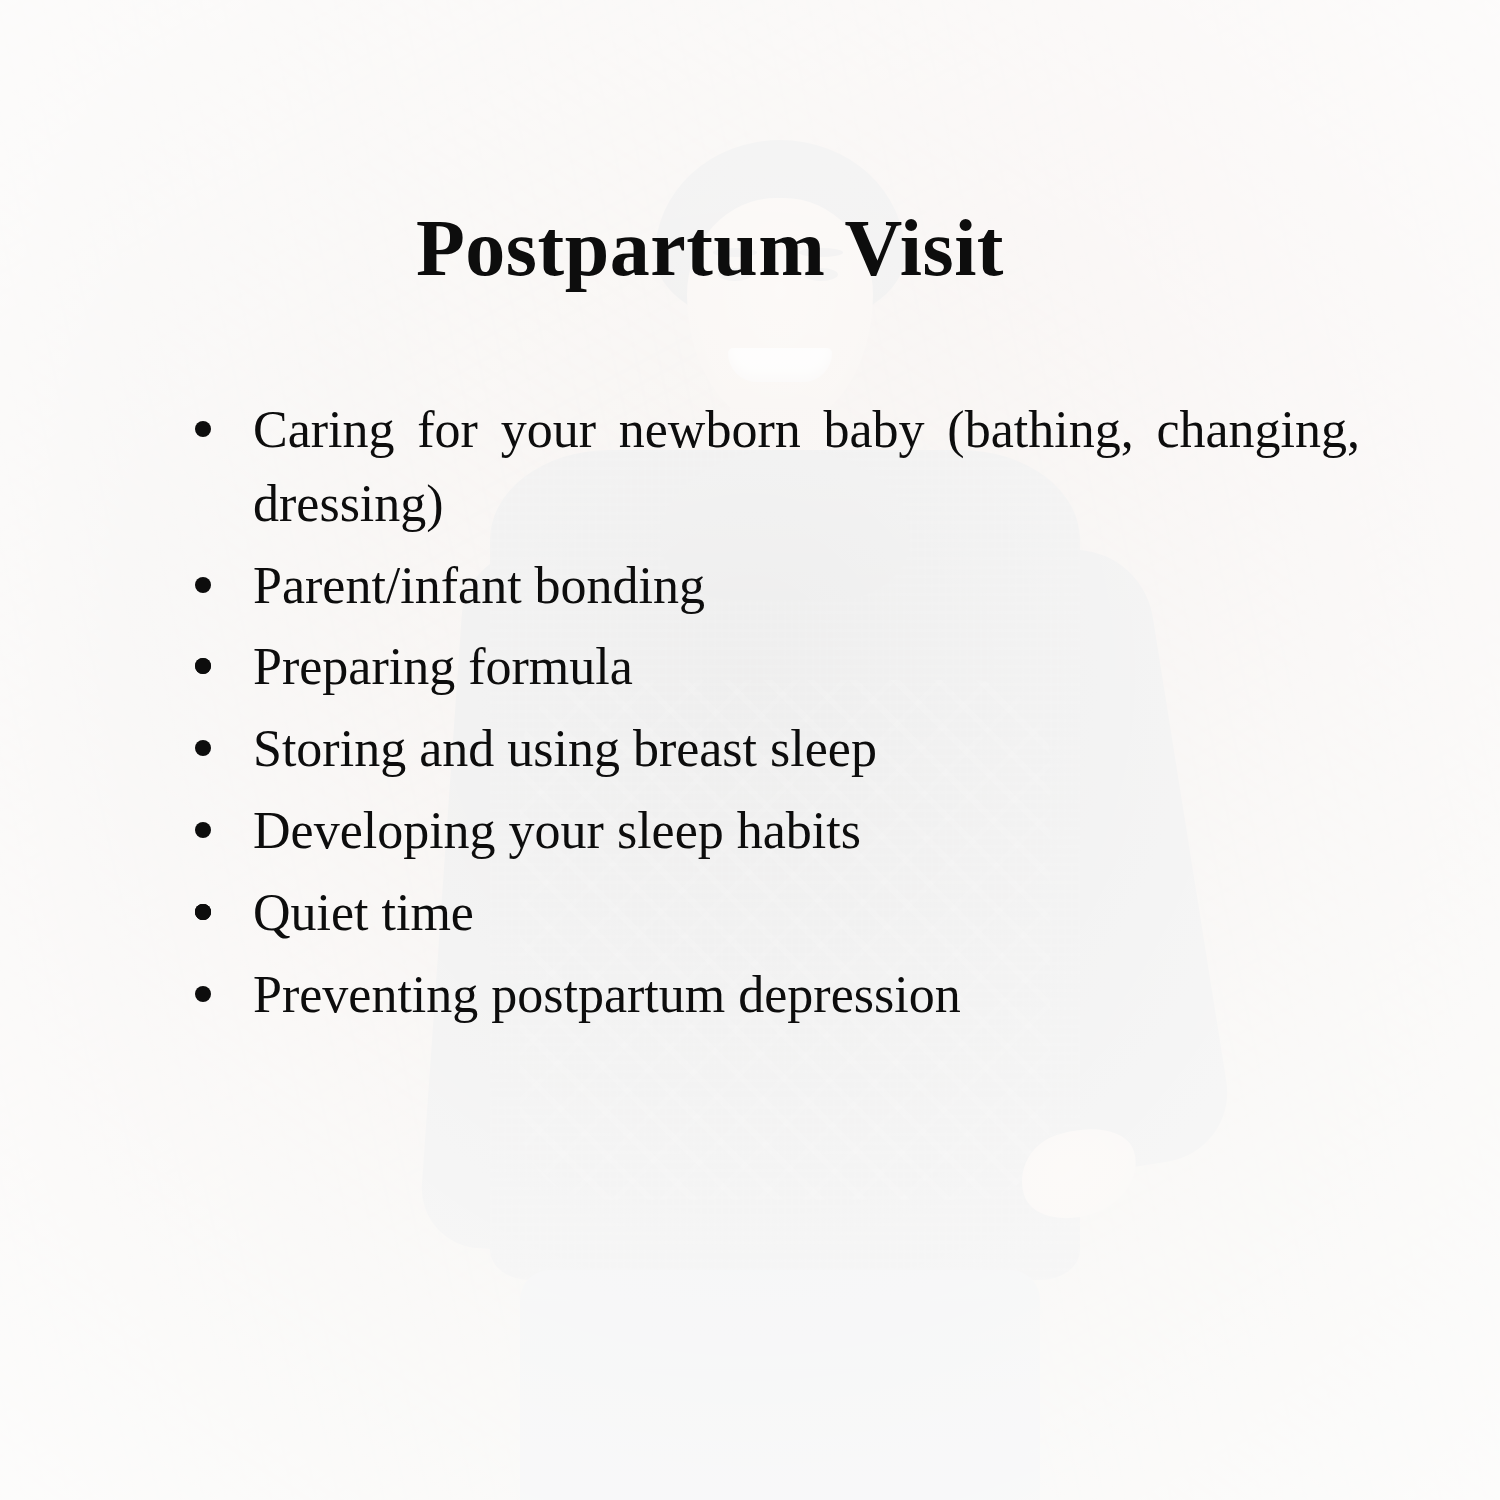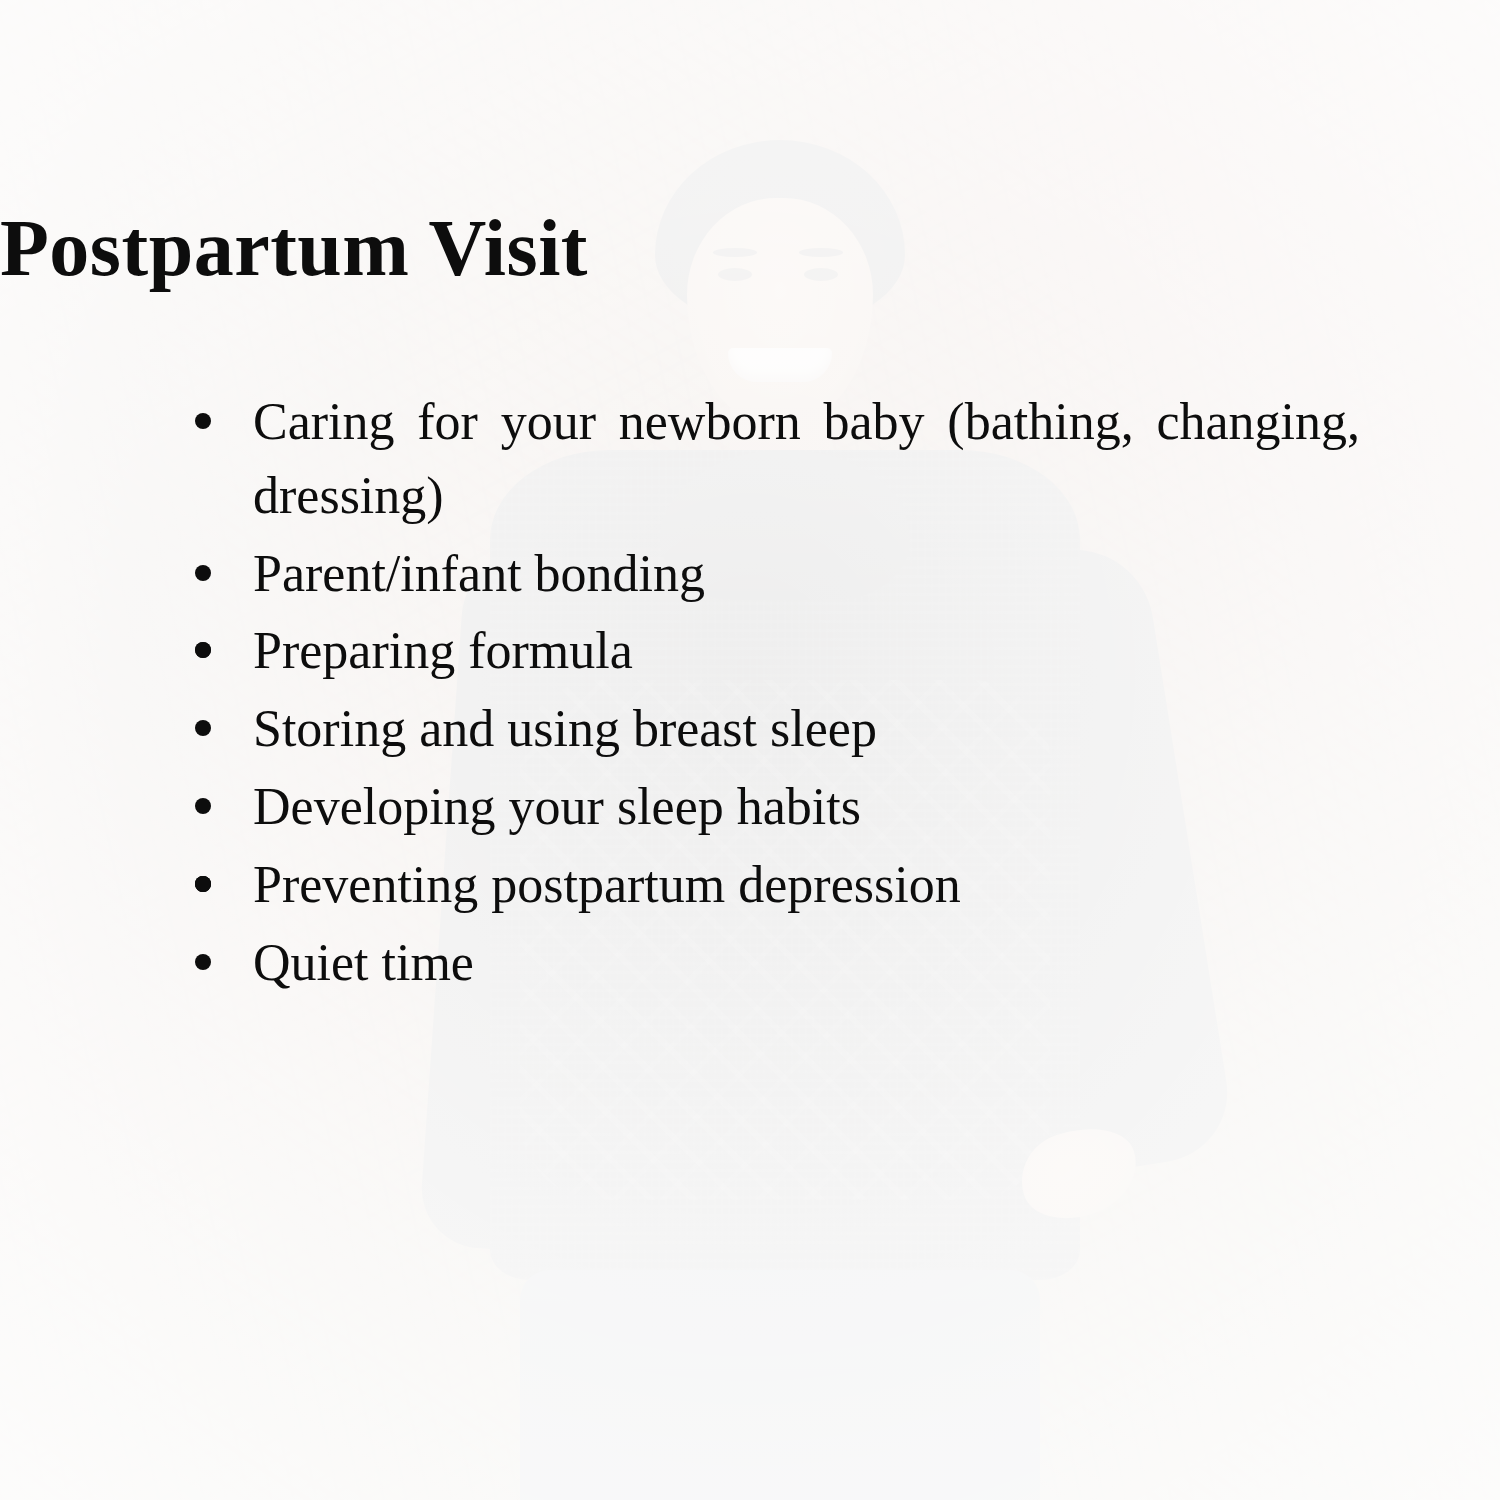--- a/index.html
+++ b/index.html
@@ -208,20 +208,21 @@
     position: absolute;
     inset: 0;
     z-index: 5;
   }
 
   #slide-title {
     position: absolute;
     top: 152px;
     left: 0;
     width: 1420px;
+    text-align: center;
     font-size: 80px;
     line-height: 1.05;
     color: #0d0d0d;
     letter-spacing: 0.5px;
   }
 
   #bullet-list {
     position: absolute;
     top: 385px;
     left: 175px;
@@ -230,21 +231,21 @@
     padding: 0;
     list-style: none;
   }
 
   #bullet-list li {
     position: relative;
     padding-left: 78px;
     font-size: 52px;
     line-height: 1.42;
     color: #0d0d0d;
-    margin: 0 0 4px 0;
+    margin: 8px 0 4px 0;
   }
 
   #bullet-list li .bullet-dot {
     position: absolute;
     left: 20px;
     top: 28px;
     width: 16px;
     height: 16px;
     background: #0d0d0d;
     border-radius: 50%;
@@ -294,18 +295,18 @@
           <span class="bullet-dot"></span>
           <span class="li-text">Caring for your newborn baby (bathing, changing, dressing)</span>
         </li>
         <li><span class="bullet-dot"></span><span class="li-text">Parent/infant bonding</span></li>
         <li><span class="bullet-dot"></span></li>
         <li><span class="bullet-dot"></span><span class="li-text">Preparing formula</span></li>
         <li><span class="bullet-dot"></span><span class="li-text">Storing and using breast sleep</span></li>
         <li><span class="bullet-dot"></span><span class="li-text">Developing your sleep habits</span></li>
         <li><span class="bullet-dot"></span></li>
         <li><span class="bullet-dot"></span></li>
+        <li><span class="bullet-dot"></span><span class="li-text">Quiet time</span></li>
         <li><span class="bullet-dot"></span><span class="li-text">Preventing postpartum depression</span></li>
-        <li><span class="bullet-dot"></span><span class="li-text">Quiet time</span></li>
       </ul>
   </div>
 
 </div>
 
 </body></html>

